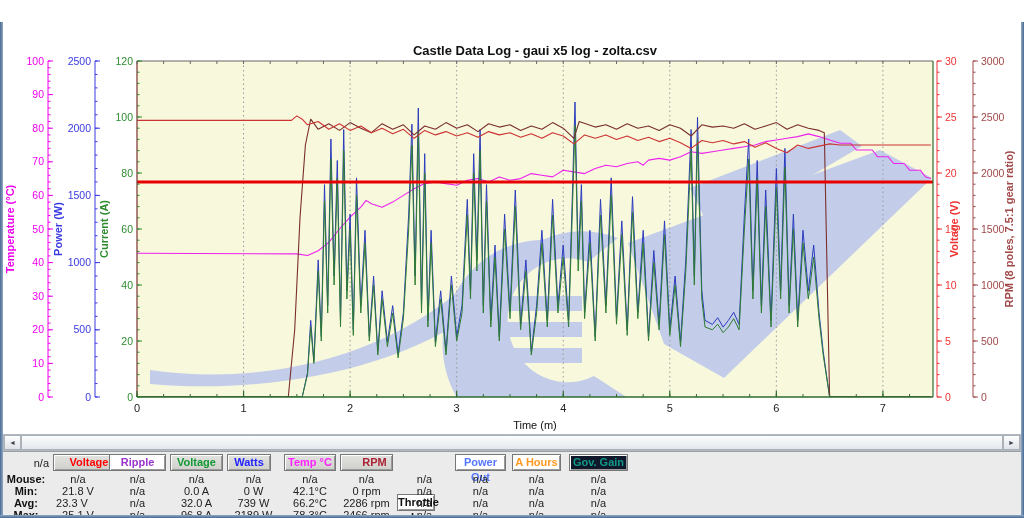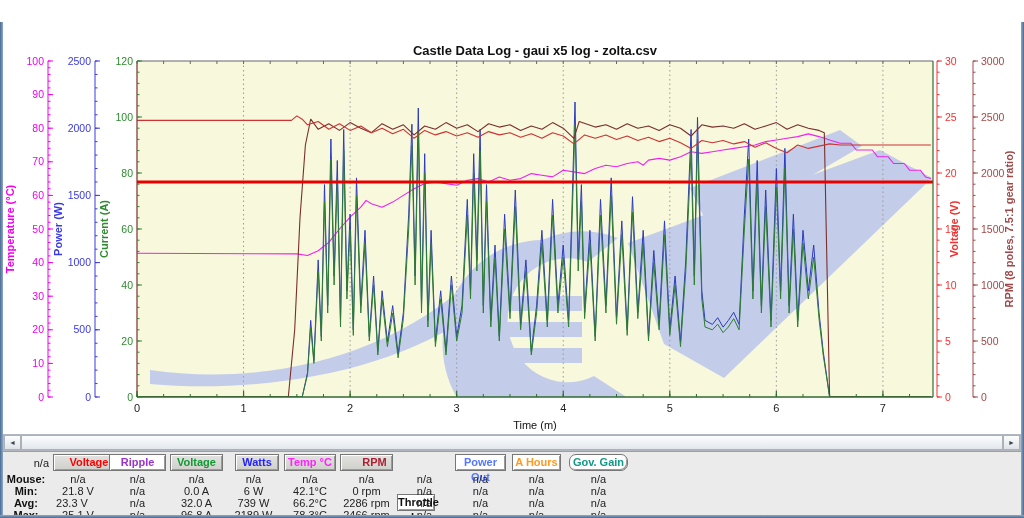--- a/index.html
+++ b/index.html
@@ -437,47 +437,47 @@
     <div class="scroll-thumb"></div>
     <div class="scroll-arrow">►</div>
   </div>
 
   <div class="datapanel">
     <div class="hdr-row">
       <span class="hdr-na">n/a</span>
     <div class="chan-btn" style="left: 50px; width: 72px; color: rgb(255, 0, 0); background: linear-gradient(rgb(226, 226, 224), rgb(207, 207, 203));">Voltage</div>
         <div class="chan-btn" style="left: 106px; width: 57px; color: rgb(153, 51, 204); background: rgb(255, 255, 255);">Ripple</div>
         <div class="chan-btn" style="left: 167px; width: 53px; color: rgb(17, 153, 51); background: linear-gradient(rgb(226, 226, 224), rgb(207, 207, 203));">Voltage</div>
-        <div class="chan-btn" style="left: 232px; width: 44px; color: rgb(34, 34, 255); background: linear-gradient(rgb(226, 226, 224), rgb(207, 207, 203));">Watts</div>
+        <div class="chan-btn" style="left: 224px; width: 44px; color: rgb(34, 34, 255); background: linear-gradient(rgb(226, 226, 224), rgb(207, 207, 203));">Watts</div>
         <div class="chan-btn" style="left: 281px; width: 52px; color: rgb(255, 34, 255); background: linear-gradient(rgb(226, 226, 224), rgb(207, 207, 203));">Temp °C</div>
         <div class="chan-btn" style="left: 337px; width: 53px; color: rgb(170, 34, 51); background: linear-gradient(rgb(226, 226, 224), rgb(207, 207, 203)); padding-left: 16px;">RPM</div>
         <div class="chan-btn" style="left: 394px; width: 38px; color: rgb(17, 17, 17); background: rgb(255, 255, 255); margin-top: 40px;">Throttle In</div>
         <div class="chan-btn" style="left: 452px; width: 51px; color: rgb(85, 119, 255); background: rgb(255, 255, 255);">Power Out</div>
         <div class="chan-btn" style="left: 509px; width: 49px; color: rgb(255, 153, 34); background: rgb(255, 255, 255);">A Hours</div>
-        <div class="chan-btn" style="left: 566px; width: 59px; color: rgb(17, 153, 136); background: #ffffff; border-radius: 7px;">Gov. Gain</div>
+        <div class="chan-btn" style="left: 566px; width: 59px; color: rgb(17, 153, 136); background: #0f172a;">Gov. Gain</div>
       </div>
   <div class="val-row" style="top: 21px;">
         <span class="row-label">Mouse:</span>
         <span class="cell" style="left: 50px; width: 50px;">n/a</span>
         <span class="cell" style="left: 106px; width: 57px;">n/a</span>
         <span class="cell" style="left: 167px; width: 53px;">n/a</span>
         <span class="cell" style="left: 224px; width: 53px;">n/a</span>
         <span class="cell" style="left: 281px; width: 52px;">n/a</span>
         <span class="cell" style="left: 337px; width: 53px;">n/a</span>
         <span class="cell" style="left: 394px; width: 55px;">n/a</span>
         <span class="cell" style="left: 452px; width: 51px;">n/a</span>
         <span class="cell" style="left: 509px; width: 49px;">n/a</span>
         <span class="cell" style="left: 566px; width: 59px;">n/a</span>
       </div>
       <div class="val-row" style="top: 33px;">
         <span class="row-label">Min:</span>
         <span class="cell" style="left: 50px; width: 50px;">21.8 V</span>
         <span class="cell" style="left: 106px; width: 57px;">n/a</span>
         <span class="cell" style="left: 167px; width: 53px;">0.0 A</span>
-        <span class="cell" style="left: 224px; width: 53px;">6 W</span>
+        <span class="cell" style="left: 224px; width: 53px;">0 W</span>
         <span class="cell" style="left: 281px; width: 52px;">42.1°C</span>
         <span class="cell" style="left: 337px; width: 53px;">0 rpm</span>
         <span class="cell" style="left: 394px; width: 55px;">n/a</span>
         <span class="cell" style="left: 452px; width: 51px;">n/a</span>
         <span class="cell" style="left: 509px; width: 49px;">n/a</span>
         <span class="cell" style="left: 566px; width: 59px;">n/a</span>
       </div>
       <div class="val-row" style="top: 45px;">
         <span class="row-label">Avg:</span>
         <span class="cell" style="left: 44px; width: 50px;">23.3 V</span>

